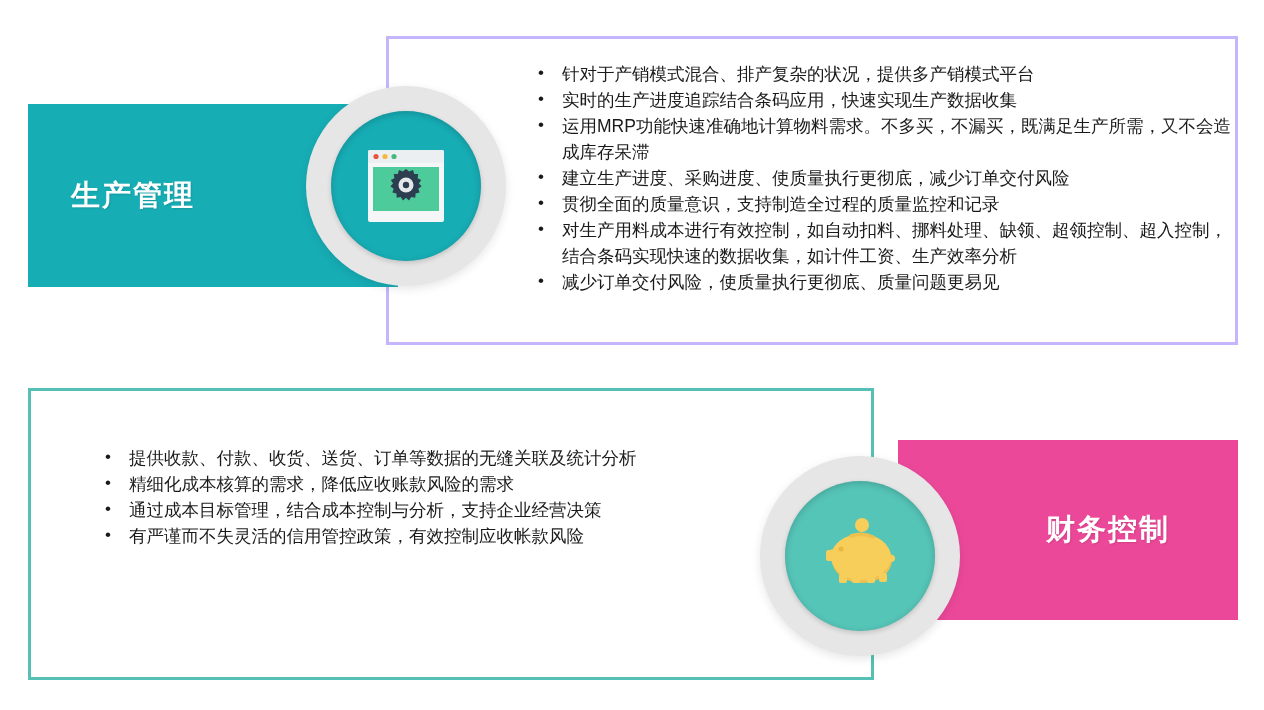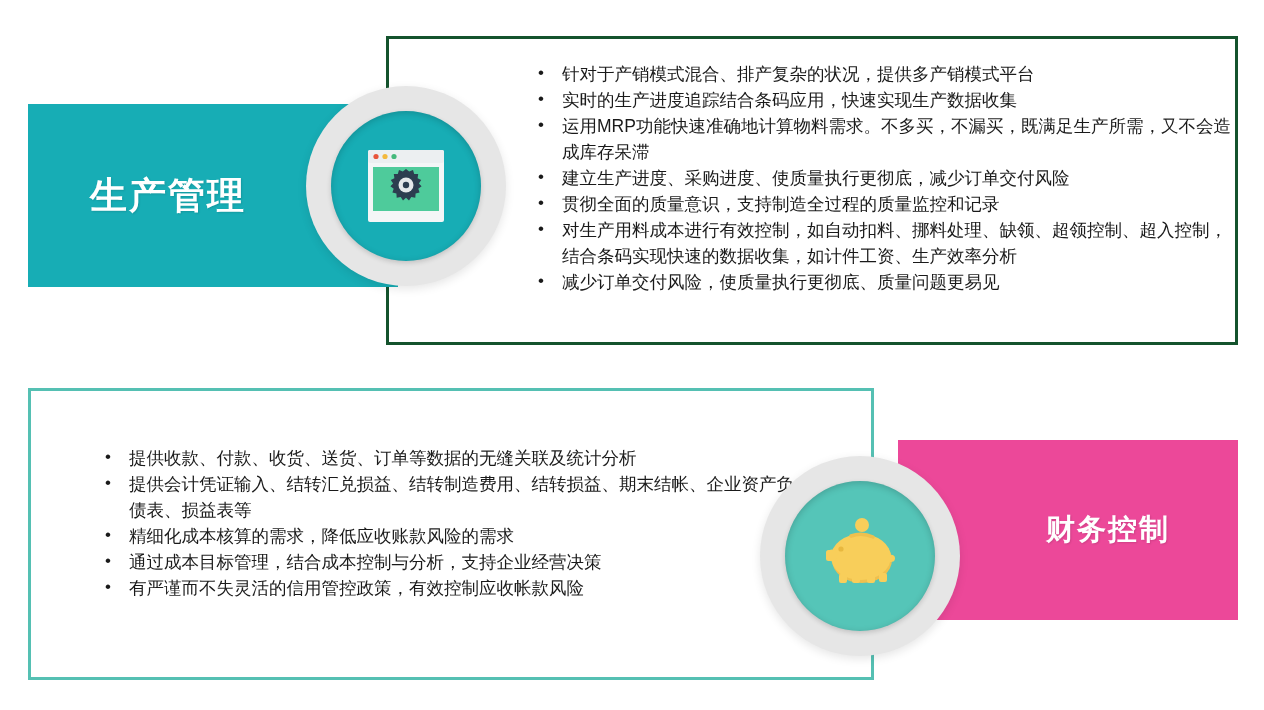--- a/index.html
+++ b/index.html
@@ -26,24 +26,24 @@
   }
   .banner-prod {
     left: 28px;
     top: 104px;
     width: 370px;
     height: 183px;
     background: #17ADB5;
   }
   .banner-prod .banner-label {
     color: #ffffff;
-    font-size: 37px;
+    font-size: 29px;
     font-weight: bold;
     letter-spacing: 2px;
-    margin-left: 62px;
+    margin-left: 43px;
     text-shadow: 1px 1px 2px rgba(0,0,0,0.12);
   }
   .banner-fin {
     left: 898px;
     top: 440px;
     width: 340px;
     height: 180px;
     background: #ec4899;
     justify-content: flex-end;
     z-index: 1;
@@ -60,21 +60,21 @@
   
   .textbox {
     position: absolute;
     background: transparent;
   }
   .textbox-prod {
     left: 386px;
     top: 36px;
     width: 852px;
     height: 309px;
-    border: 3px solid #14532d;
+    border: 3px solid #c4b5fd;
     z-index: 2;
   }
   .textbox-fin {
     left: 28px;
     top: 388px;
     width: 846px;
     height: 292px;
     border: 3px solid #55C0B3;
     z-index: 2;
   }
@@ -181,21 +181,20 @@
     </div>
   </div>
 
   <div class="banner banner-fin">
     <span class="banner-label">财务控制</span>
   </div>
 
   <div class="textbox textbox-fin">
     <ul class="bullets bullets-fin">
       <li>提供收款、付款、收货、送货、订单等数据的无缝关联及统计分析</li>
-      <li>提供会计凭证输入、结转汇兑损益、结转制造费用、结转损益、期末结帐、企业资产负债表、损益表等</li>
       <li>精细化成本核算的需求，降低应收账款风险的需求</li>
       <li>通过成本目标管理，结合成本控制与分析，支持企业经营决策</li>
       <li>有严谨而不失灵活的信用管控政策，有效控制应收帐款风险</li>
     </ul>
   </div>
 
   <div class="emblem emblem-fin">
     <div class="emblem-inner">
       <svg class="piggy-icon" viewBox="0 0 86 80">
         <circle cx="45" cy="9" r="7" fill="#F8CE5A"></circle>

